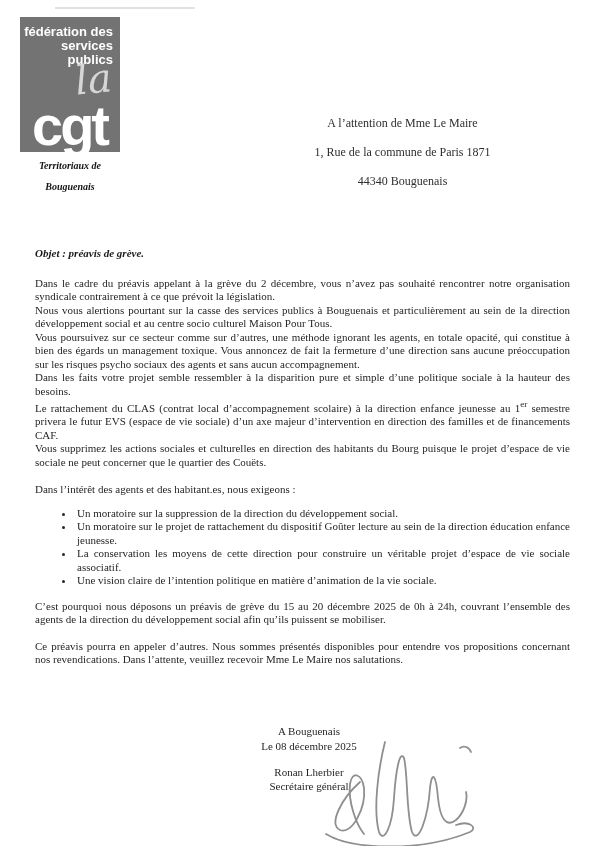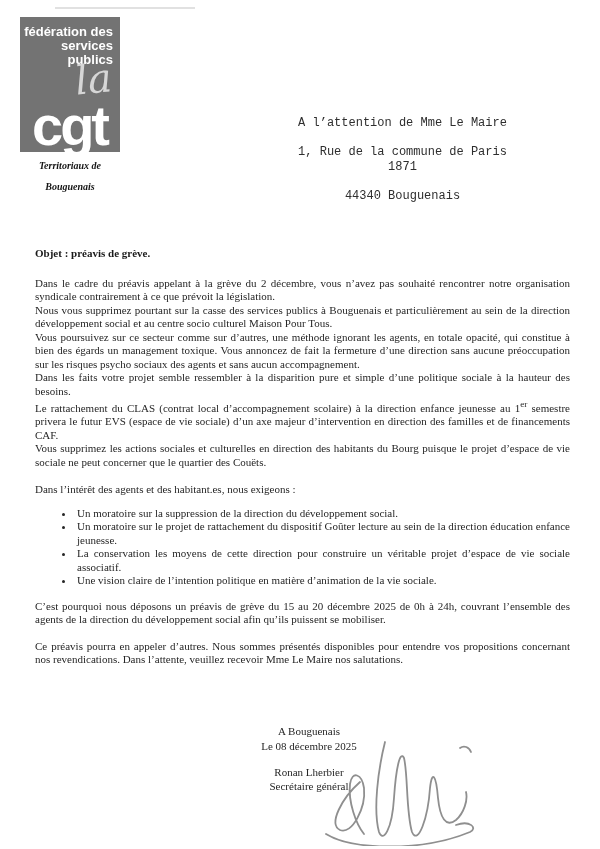--- a/index.html
+++ b/index.html
@@ -48,32 +48,32 @@
     text-align:center;
     font-family:Liberation Serif, serif;
     font-weight:bold;font-style:italic;
     font-size:10px;line-height:21px;
     color:#141414;
   }
   
   .recipient{
     position:absolute;top:116px;left:295px;width:215px;
     text-align:center;
-    font-family:Liberation Mono, monospace;
+    font-family:Liberation Serif, serif;
     font-size:12px;line-height:15px;color:#2e2e2e;
   }
   .recipient div{margin-bottom:14px;}
   
   .body{
     position:absolute;top:247px;left:35px;width:535px;
     font-size:11px;line-height:13.5px;
     text-align:justify;
   }
   .body p{margin:0;}
-  .objet{font-weight:600;color:#1a1a1a;margin-bottom:16px !important;}
+  .objet{font-weight:600;color:#1a1a1a;margin-bottom:16px !important;font-style:italic;}
   .salutation{margin-bottom:8px !important;}
   .demands-intro{margin-top:14px !important;}
   ul.demands{
     margin:10px 0 0 0;padding:0 0 0 40px;
     list-style-type:disc;
   }
   ul.demands li{margin:0;padding-left:2px;}
   .closing1{margin-top:12px !important;}
   .closing2{margin-top:13px !important;}
   
@@ -107,21 +107,21 @@
   <div class="recipient">
     <div>A l’attention de Mme Le Maire</div>
     <div>1, Rue de la commune de Paris 1871</div>
     <div>44340 Bouguenais</div>
   </div>
 
   <div class="body">
     <p class="objet">Objet : préavis de grève.</p>
 
     <p>Dans le cadre du préavis appelant à la grève du 2 décembre, vous n’avez pas souhaité rencontrer notre organisation syndicale contrairement à ce que prévoit la législation.</p>
-    <p>Nous vous supprimez pourtant sur la casse des services publics à Bouguenais et particulièrement au sein de la direction développement social et au centre socio culturel Maison Pour Tous.</p>
+    <p>Nous vous alertions pourtant sur la casse des services publics à Bouguenais et particulièrement au sein de la direction développement social et au centre socio culturel Maison Pour Tous.</p>
     <p>Vous poursuivez sur ce secteur comme sur d’autres, une méthode ignorant les agents, en totale opacité, qui constitue à bien des égards un management toxique. Vous annoncez de fait la fermeture d’une direction sans aucune préoccupation sur les risques psycho sociaux des agents et sans aucun accompagnement.</p>
     <p>Dans les faits votre projet semble ressembler à la disparition pure et simple d’une politique sociale à la hauteur des besoins.</p>
     <p><span>Le rattachement du CLAS (contrat local d’accompagnement scolaire) à la direction enfance jeunesse au 1</span><sup>er</sup><span> semestre privera le futur EVS (espace de vie sociale) d’un axe majeur d’intervention en direction des familles et de financements CAF.</span></p>
     <p>Vous supprimez les actions sociales et culturelles en direction des habitants du Bourg puisque le projet d’espace de vie sociale ne peut concerner que le quartier des Couëts.</p>
 
     <p class="demands-intro">Dans l’intérêt des agents et des habitant.es, nous exigeons :</p>
     <ul class="demands">
       <li>Un moratoire sur la suppression de la direction du développement social.</li>
       <li>Un moratoire sur le projet de rattachement du dispositif Goûter lecture au sein de la direction éducation enfance jeunesse.</li>
       <li>La conservation les moyens de cette direction pour construire un véritable projet d’espace de vie sociale associatif.</li>

